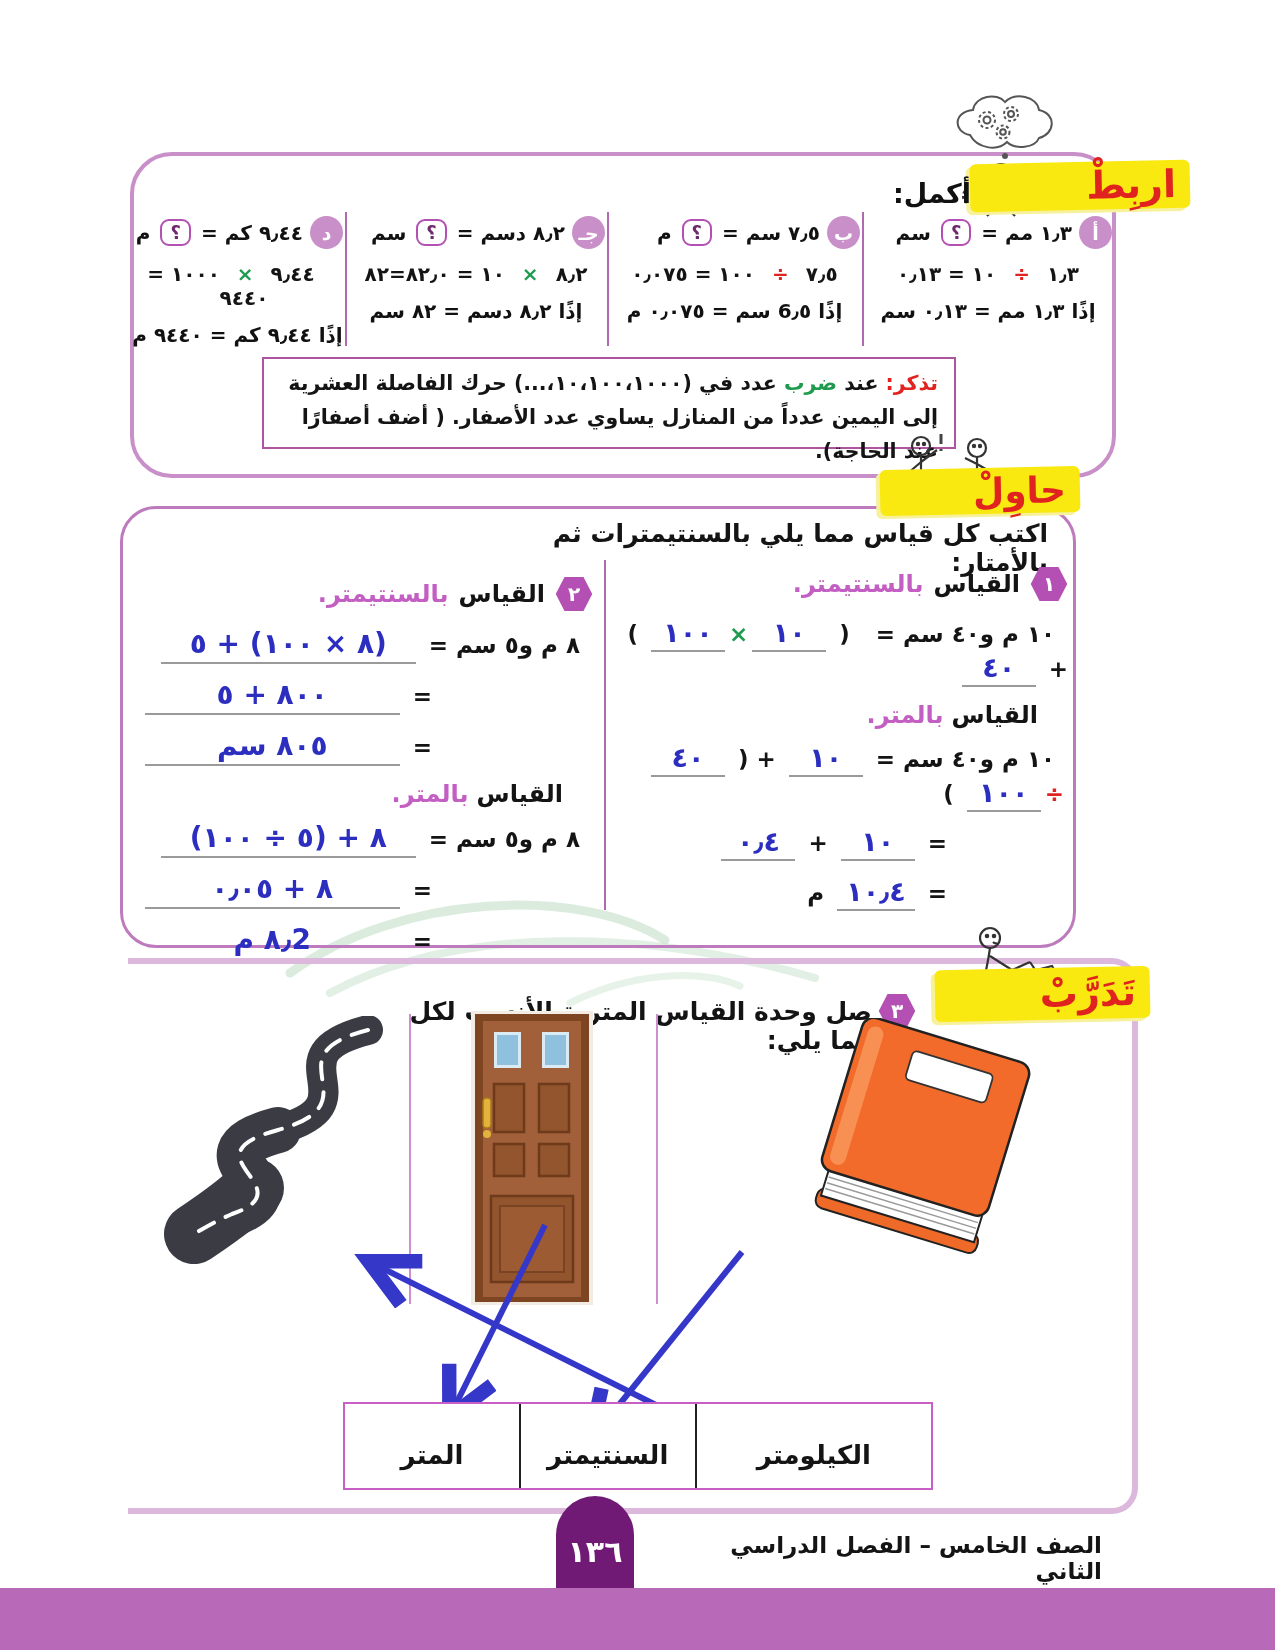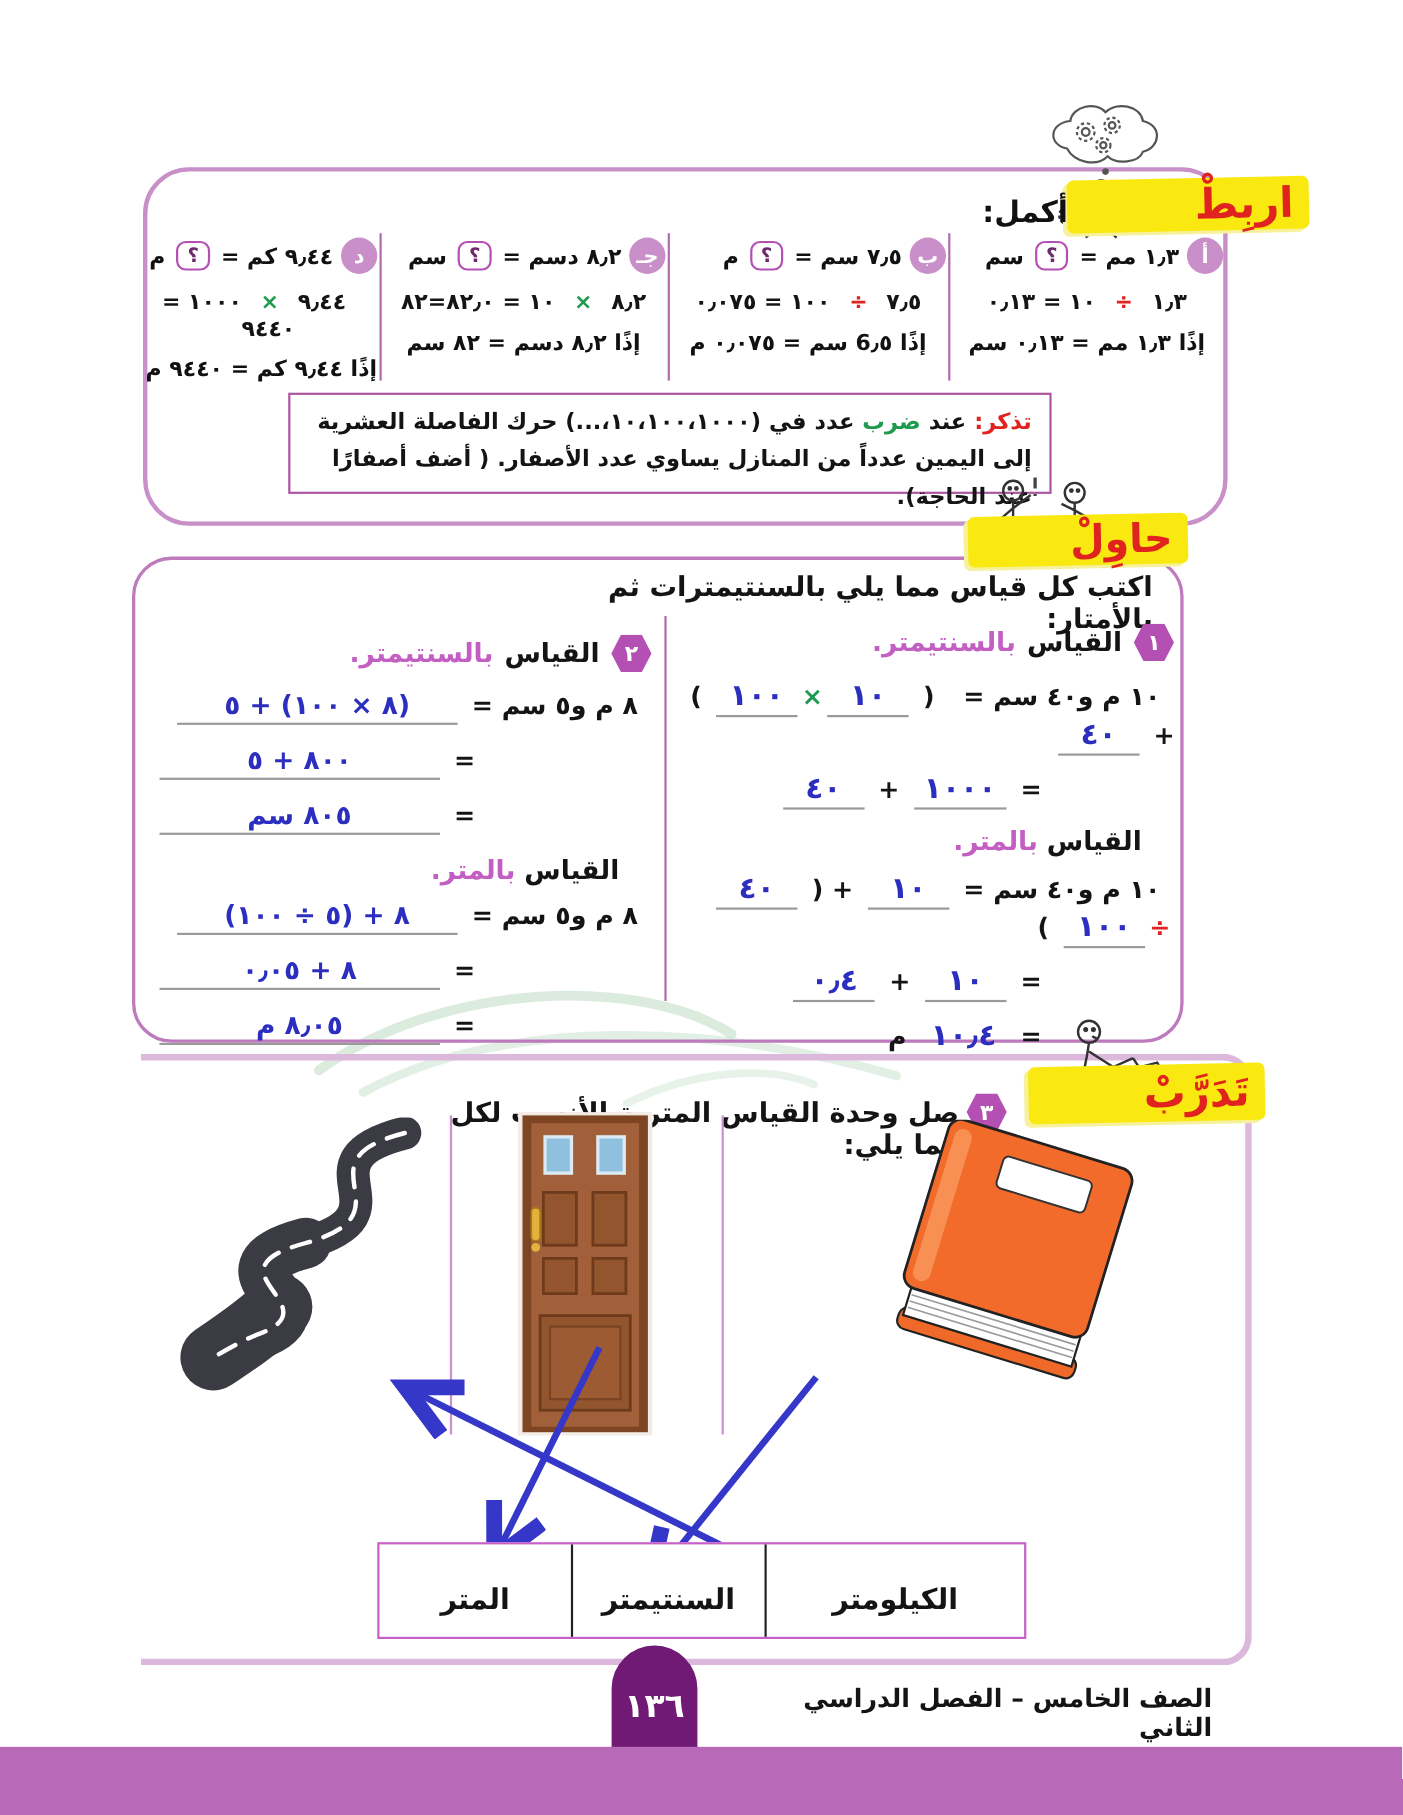--- a/index.html
+++ b/index.html
@@ -71,21 +71,21 @@
     clip-path:polygon(25% 3%,75% 3%,98% 50%,75% 97%,25% 97%,2% 50%); flex:0 0 auto; }
   .eq { direction:rtl; text-align:right; font-size:23px; font-weight:bold; margin-bottom:14px; min-height:36px; }
   .p1 .eq.indent { padding-right:108px; }
   .p2 .eq.indent { padding-right:148px; }
   .tk-p, .tk-n { margin:0 13px; color:#141414; }
   .tk-mul { color:#1f9b50; margin:0 4px; }
   .tk-div { color:#e0231f; margin:0 4px; }
   .tk-hand { display:inline-block; direction:rtl; min-width:74px; padding:0 9px 2px;
     border-bottom:2.5px solid #9a9a9a; color:#2c2ec0; font-size:27px; font-weight:bold;
     text-align:center; letter-spacing:1px; vertical-align:baseline; }
-  .p2 .tk-hand { min-width:255px; font-size:24px; }
+  .p2 .tk-hand { min-width:255px; font-size:28px; }
 
   
   .pr-instruction { position:absolute; left:380px; top:997px; width:492px; text-align:right;
     font-size:25px; font-weight:bold; color:#141414; }
   .hex-practice { position:absolute; left:878px; top:993px; }
   .pd1 { left:409px; top:1014px; height:290px; width:1.5px; background:#cd8fcd; }
   .pd2 { left:656px; top:1014px; height:290px; width:1.5px; background:#cd8fcd; }
 
   .units-table { position:absolute; left:343px; top:1402px; width:590px; height:88px;
     border:2.5px solid #c75fc7; display:flex; direction:rtl; background:#fff; }
@@ -229,21 +229,20 @@
 
   <div class="p-col p1">
     <div class="label-row">
       <span class="hex">١</span>
       <span>القياس</span>
       <span class="pink-t">بالسنتيمتر.</span>
     </div>
     <div class="eq">
       <span class="tk-p">١٠ م و٤٠ سم =</span><span><span class="tk-p">(</span><span class="tk-hand">١٠</span><span class="tk-mul">×</span><span class="tk-hand">١٠٠</span><span class="tk-p">) +</span><span class="tk-hand">٤٠</span></span>
     </div>
-    <div class="eq indent"><span class="tk-p">=</span><span class="tk-hand">١٠٠٠</span><span class="tk-p">+</span><span class="tk-hand">٤٠</span></div>
     <div class="m-label-row">
       <span>القياس</span>
       <span class="pink-t">بالمتر.</span>
     </div>
     <div class="eq">
       <span class="tk-p">١٠ م و٤٠ سم =</span><span><span class="tk-hand">١٠</span><span class="tk-p">+ (</span><span class="tk-hand">٤٠</span><span class="tk-div">÷</span><span class="tk-hand">١٠٠</span><span class="tk-p">)</span></span>
     </div>
     <div class="eq indent"><span class="tk-p">=</span><span class="tk-hand">١٠</span><span class="tk-p">+</span><span class="tk-hand">٠٫٤</span></div>
     <div class="eq indent"><span class="tk-p">=</span><span class="tk-hand">١٠٫٤</span><span class="tk-p">م</span></div>
   </div>
@@ -260,21 +259,21 @@
     <div class="eq indent"><span class="tk-p">=</span><span class="tk-hand">٨٠٠ + ٥</span></div>
     <div class="eq indent"><span class="tk-p">=</span><span class="tk-hand">٨٠٥ سم</span></div>
     <div class="m-label-row">
       <span>القياس</span>
       <span class="pink-t">بالمتر.</span>
     </div>
     <div class="eq">
       <span class="tk-p">٨ م و٥ سم =</span><span><span class="tk-hand">٨ + (٥ ÷ ١٠٠)</span></span>
     </div>
     <div class="eq indent"><span class="tk-p">=</span><span class="tk-hand">٨ + ٠٫٠٥</span></div>
-    <div class="eq indent"><span class="tk-p">=</span><span class="tk-hand">٨٫٠٥ م</span></div>
+    <div class="eq indent"><span class="tk-p">=</span><span class="tk-hand">٨٫2 م</span></div>
   </div>
 
   <div class="box-practice abs"></div>
 
   <svg class="abs" style="left:948px; top:922px;" width="120" height="98" viewBox="0 0 120 98">
     <g fill="none" stroke="#333" stroke-width="2.2">
       <circle cx="42" cy="16" r="10"></circle>
       <circle cx="39" cy="14" r="1.2" fill="#333"></circle>
         <circle cx="46" cy="14" r="1.2" fill="#333"></circle>
       <path d="M45,20 Q47,22 49,21"></path>

